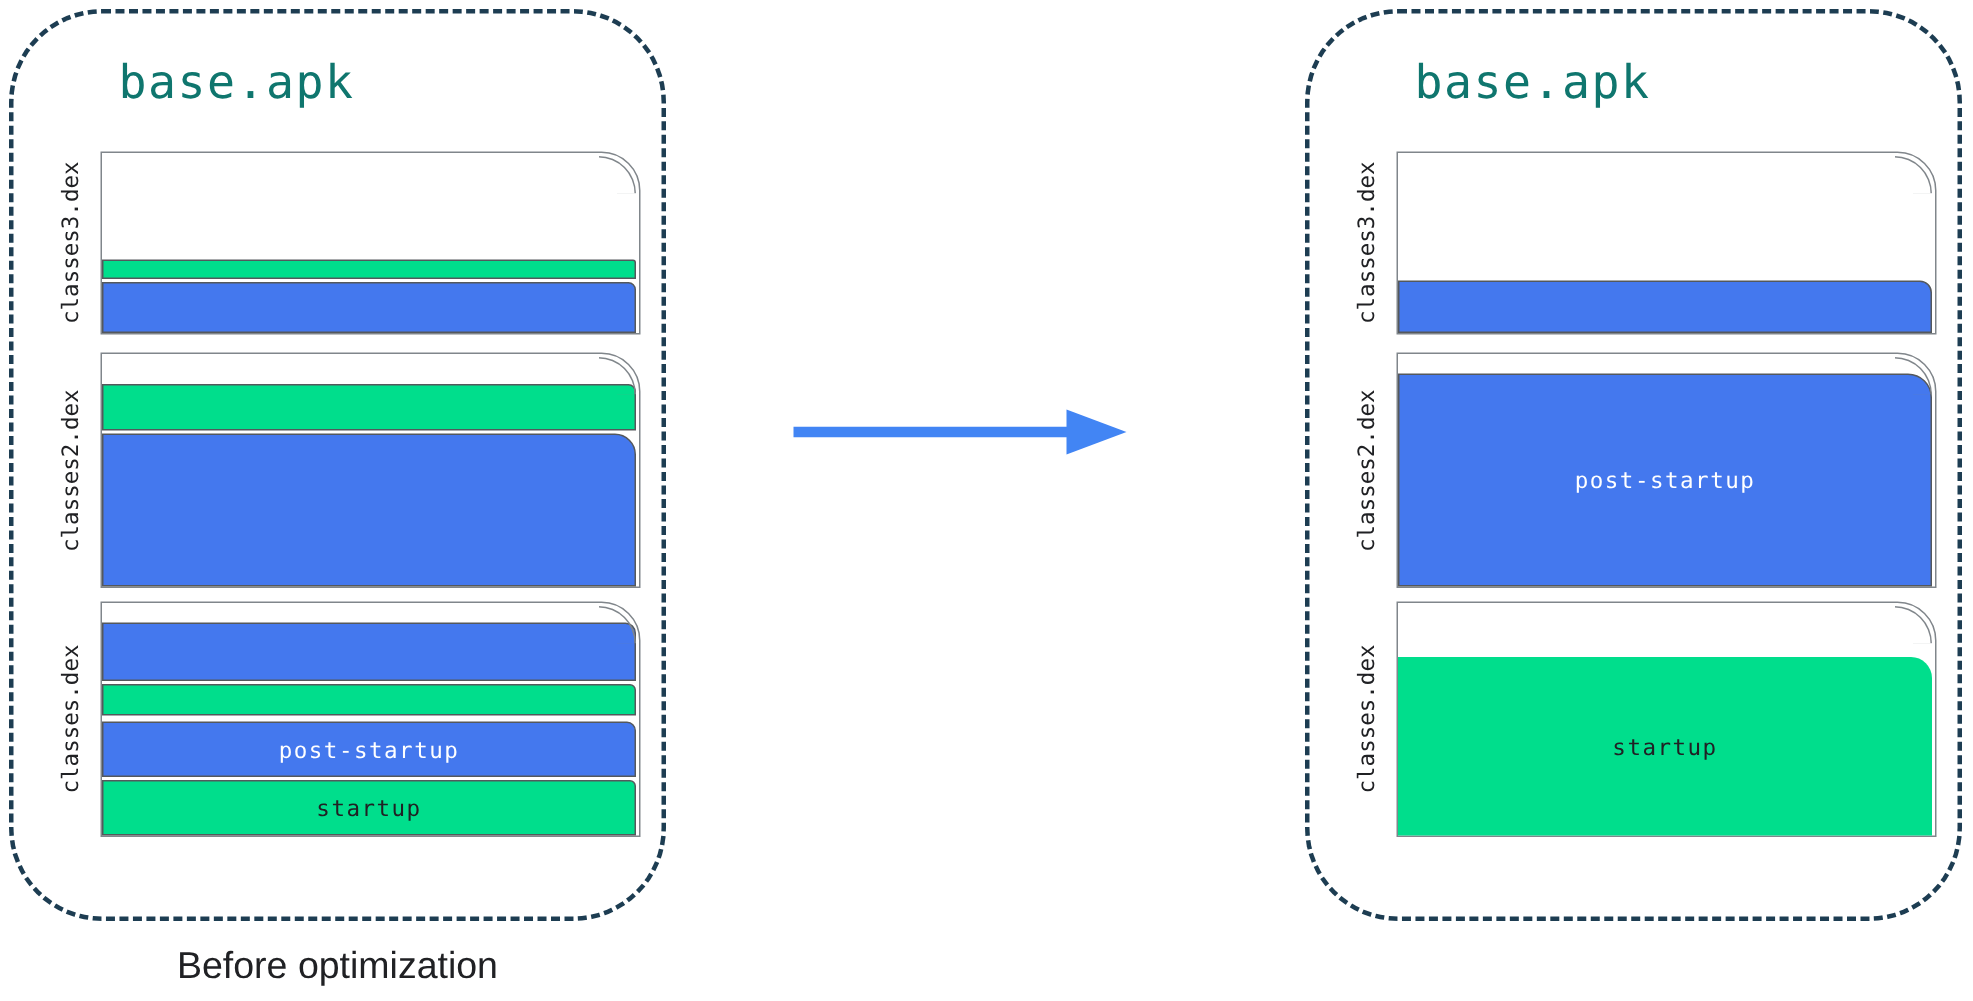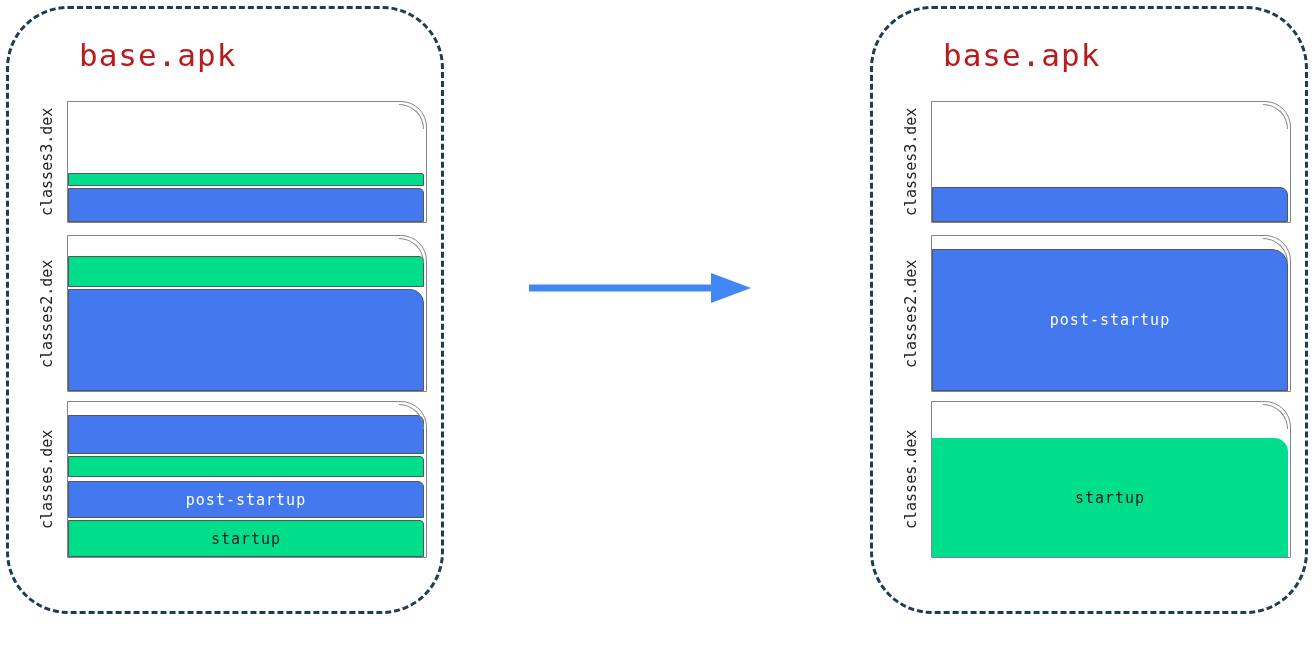--- a/index.html
+++ b/index.html
@@ -11,21 +11,21 @@
   }
   .panel {
     position:absolute; top:6px; width:438px; height:608px;
     border:3px dashed #1D3D52; border-radius:62px;
   }
   .panel-before { left:6px; }
   .panel-after  { left:870px; }
   .apk-title {
     position:absolute; left:70px; top:28px;
     font-family:"DejaVu Sans Mono","Liberation Mono",monospace;
-    font-size:31px; color:#b91c1c; letter-spacing:1px; white-space:nowrap;
+    font-size:31px; color:#0f766e; letter-spacing:1px; white-space:nowrap;
   }
   .file {
     position:absolute; left:58px; width:360px;
     background:#ffffff; border:1px solid #80868b;
     border-top-right-radius:26px;
   }
   .curl {
     position:absolute; top:2px; right:2px; width:25px; height:25px;
     border-top:1px solid #80868b; border-right:1px solid #80868b;
     border-top-right-radius:25px; pointer-events:none;
@@ -111,14 +111,15 @@
       </div>
       <div class="file" style="top: 392px; height: 157px;">
         <div class="file-label">classes.dex</div>
         <div class="band borderless" style="top: 36px; height: 119px; background: rgb(0, 222, 140); border-top-right-radius: 14px;">
           <span class="band-label" style="color: rgb(32, 33, 36);">startup</span>
         </div>
         <div class="curl"></div>
       </div>
     </section>
 
+  <div class="caption caption-before">Before optimization</div>
 
 </div>
 
 </body></html>

